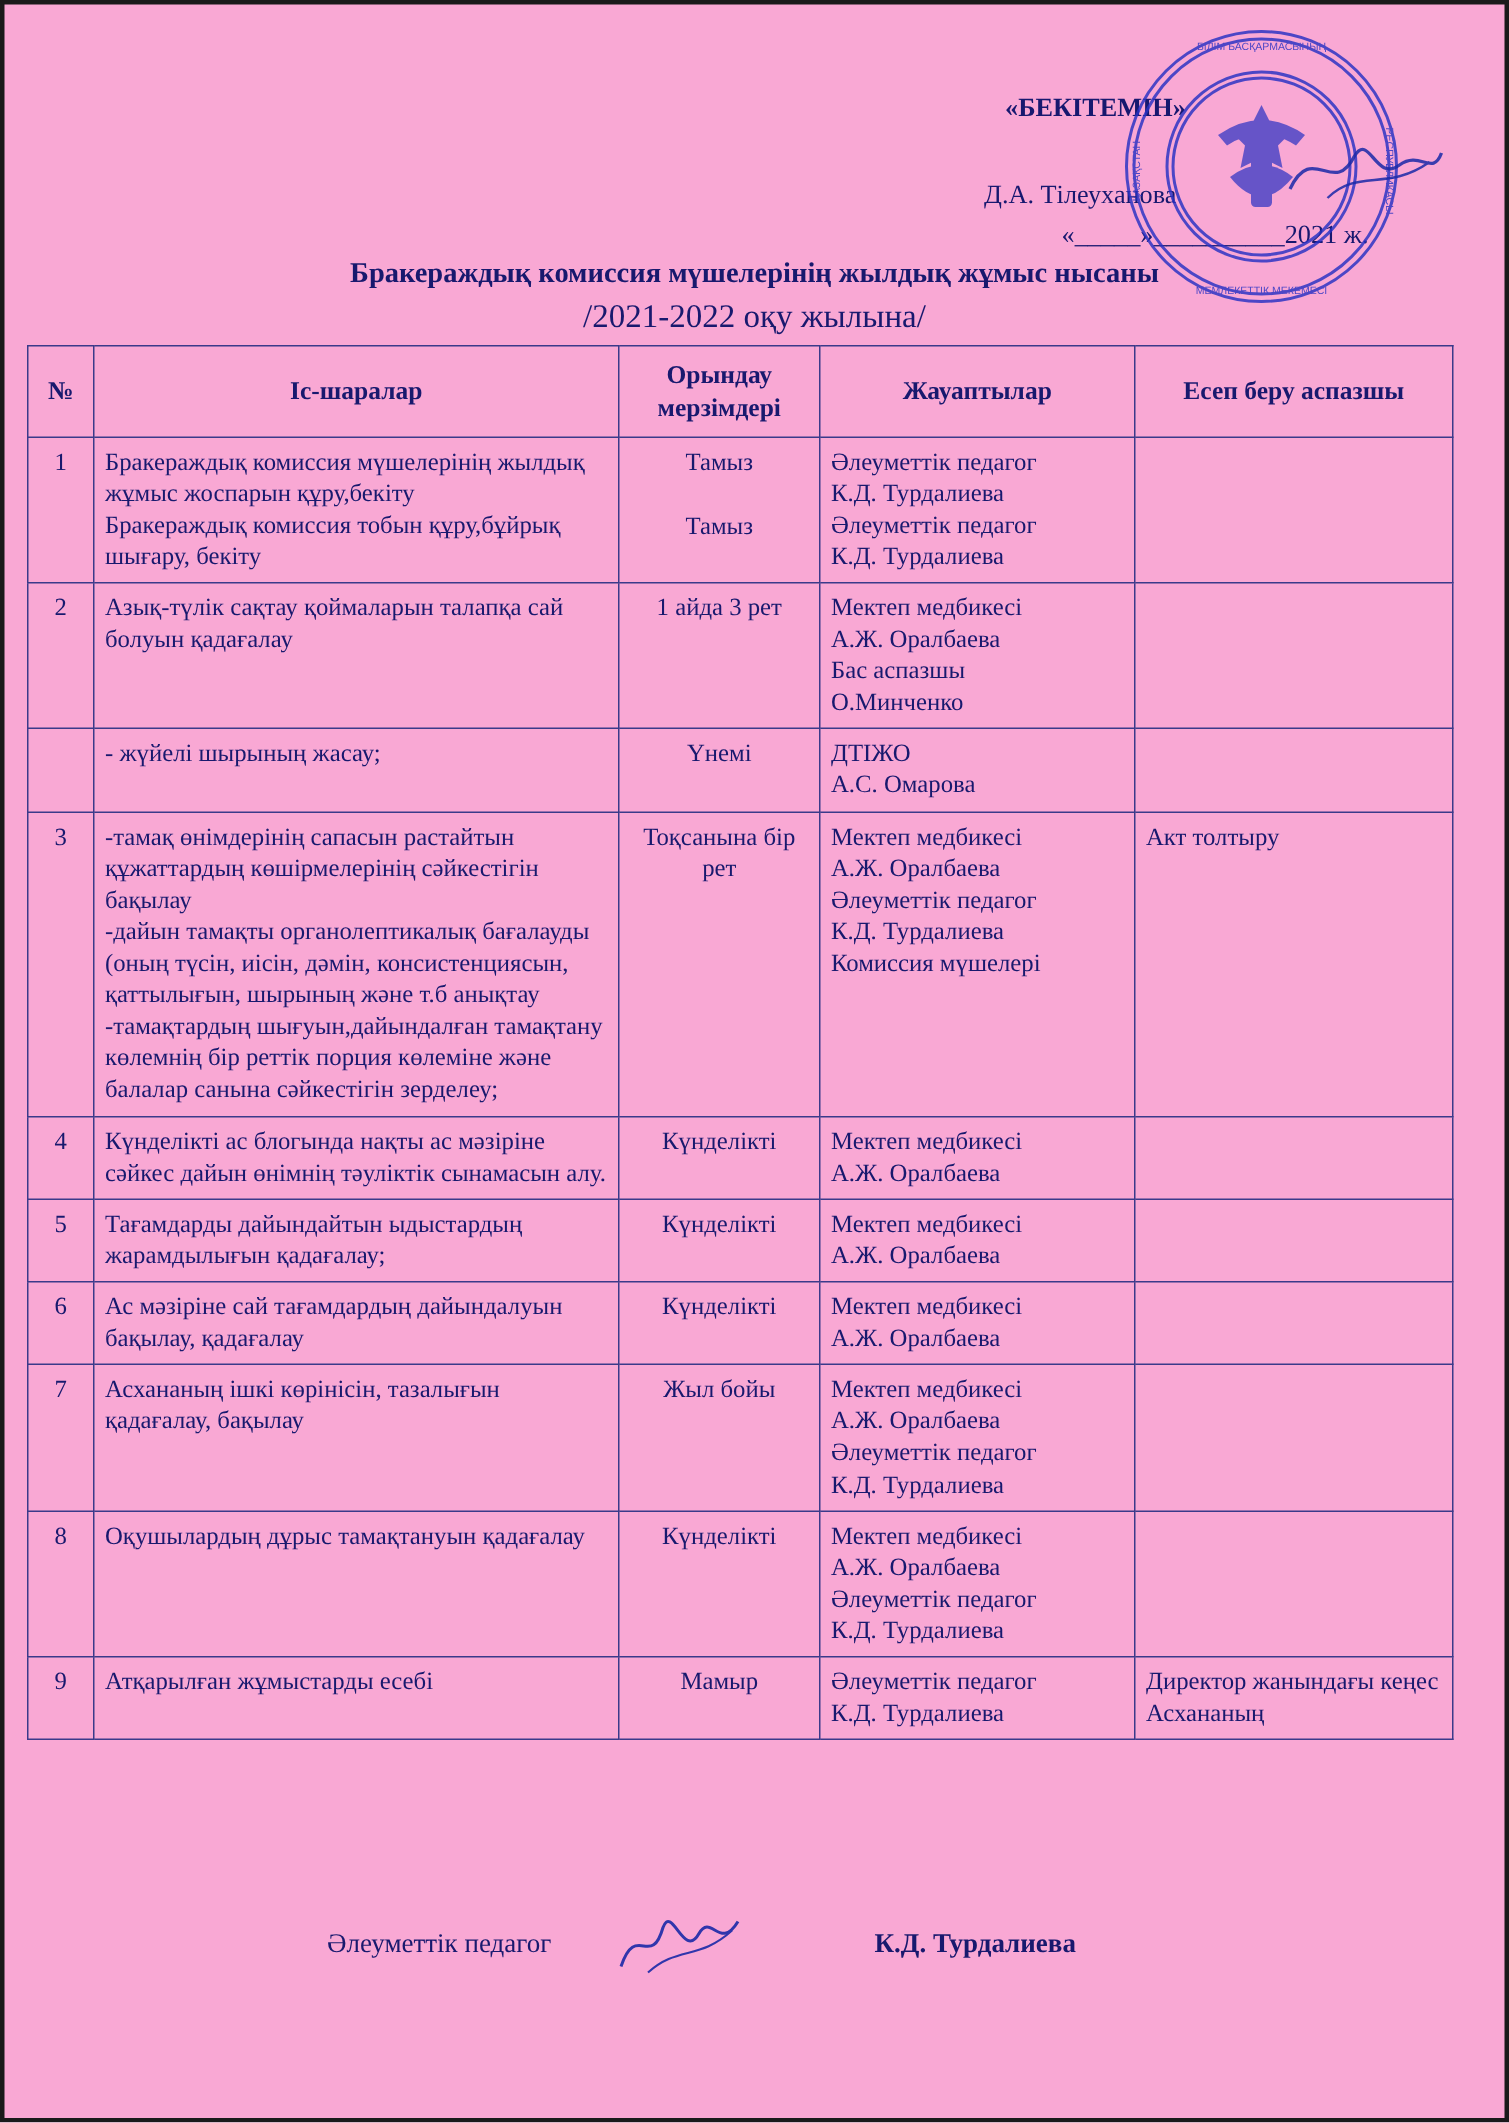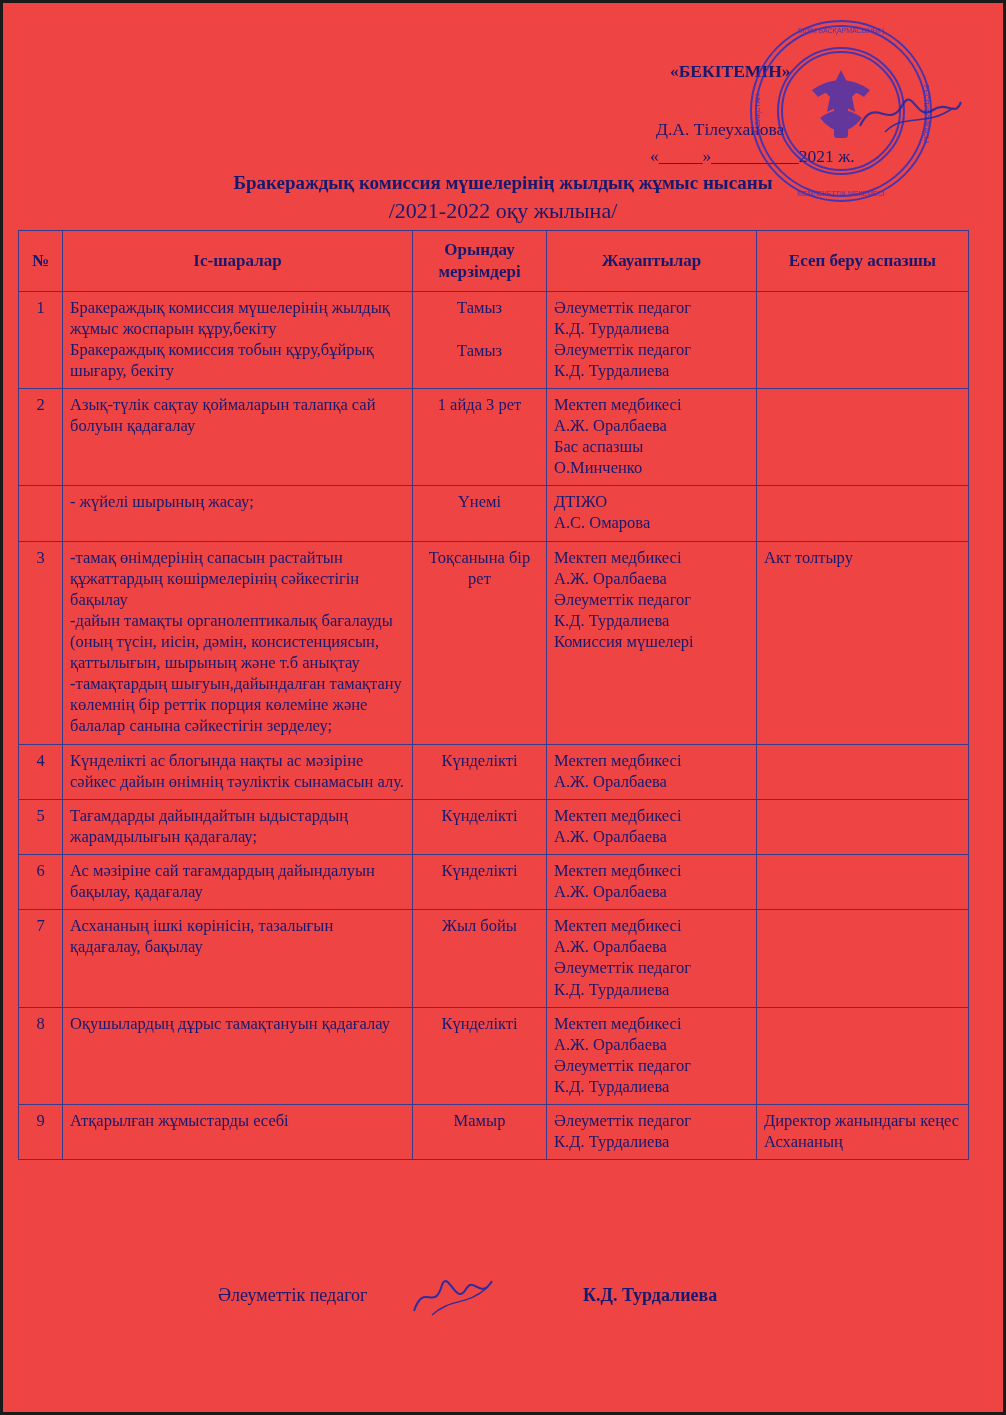--- a/index.html
+++ b/index.html
@@ -4,21 +4,21 @@
 <style>
   html, body {
     margin: 0;
     padding: 0;
     background: #f2f2ee;
   }
   .page {
     position: relative;
     width: 1006px;
     height: 1415px;
-    background: #ef4444;
+    background: #f9a8d4;
     overflow: hidden;
     font-family: "Liberation Serif", serif;
     color: #15166b;
   }
   
   .page::after {
     content: "";
     position: absolute;
     inset: 0;
     border: 3px solid #1a1a1a;
@@ -33,21 +33,21 @@
     font-size: 17.5px;
     line-height: 1.5;
     color: #17186f;
   }
   .approve-block .ttl {
     font-weight: bold;
     margin-left: 30px;
   }
   .approve-block .line2 { margin-left: 8px; }
   .approve-block .line3 { margin-left: 16px; font-weight: normal; margin-top: 32px;}
-  .approve-block .line4 { margin-left: 10px; letter-spacing: 0px;}
+  .approve-block .line4 { margin-left: 10px; letter-spacing: 0px; text-align: center;}
 
   .doc-title {
     position: absolute;
     top: 172px;
     left: 0;
     width: 1006px;
     text-align: center;
     font-size: 19px;
     font-weight: bold;
     color: #18196e;

